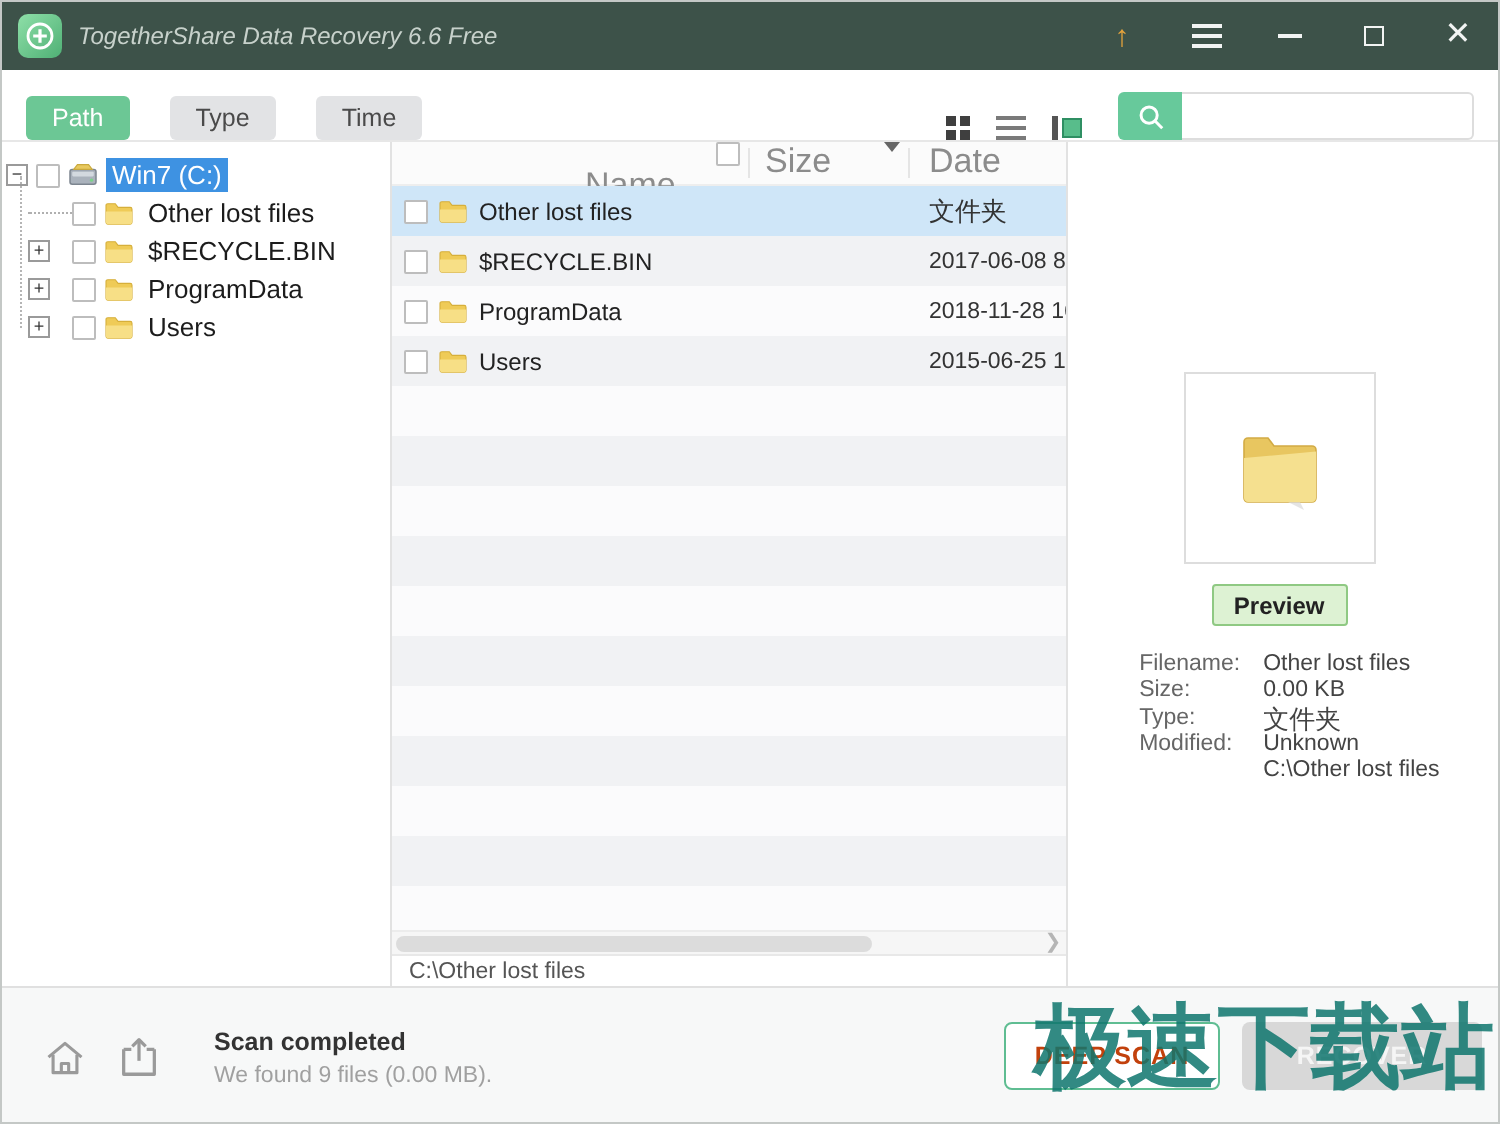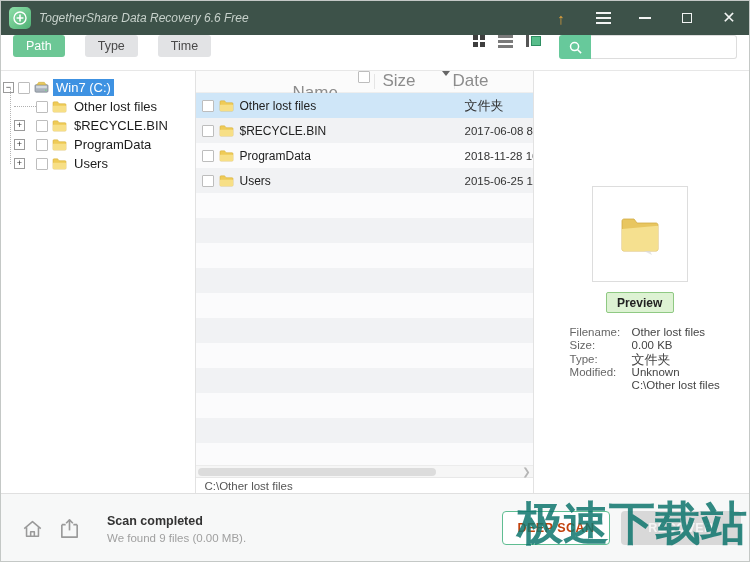--- a/index.html
+++ b/index.html
@@ -13,21 +13,21 @@
   .tb-controls { display:flex; align-items:center; gap:26px; }
   .tb-btn { color:#f2f4f3; font-size:15px; line-height:1; cursor:default; display:flex; align-items:center; justify-content:center; width:16px; height:16px; }
   .up-arrow { color:#e2a23c; font-weight:bold; font-size:15px; }
   .burger { display:flex; flex-direction:column; gap:3px; }
   .burger i { width:15px; height:2px; background:#f2f4f3; }
   .min-bar { width:12px; height:2px; background:#f2f4f3; }
   .max-box { width:10px; height:10px; border:1.5px solid #f2f4f3; }
   .close-x { font-size:16px; }
 
   
-  .toolbar { height:36px; background:#fff; border-bottom:1px solid #e7e7e7; display:flex; align-items:flex-start; padding:0 12px; }
+  .toolbar { height:36px; background:#fff; border-bottom:1px solid #e7e7e7; display:flex; align-items:flex-end; padding:0 12px; }
   .tab { height:22px; padding:0 13px; border-radius:3px; font-size:12.5px; display:flex; align-items:center; margin-right:20px; background:#e2e3e5; color:#4a4a4a; }
   .tab.active { background:#6cc795; color:#fff; }
   .tool-spacer { flex:1; }
   .viewicons { display:flex; align-items:center; gap:13px; margin-right:18px; }
   .grid-ic { display:grid; grid-template-columns:5px 5px; grid-gap:2px; }
   .grid-ic i { width:5px; height:5px; background:#3f3f3f; }
   .list-ic { display:flex; flex-direction:column; gap:2.5px; }
   .list-ic i { width:15px; height:2.5px; background:#7a7a7a; }
   .prev-ic { display:flex; align-items:center; gap:2px; }
   .prev-ic .bar { width:3px; height:12px; background:#555; }
@@ -57,21 +57,21 @@
 
   
   .list-panel { width:337px; display:flex; flex-direction:column; background:#fff; }
   .lheader { height:22px; display:flex; align-items:center; font-size:17px; color:#8c8c8c; background:#fbfbfb; border-bottom:1px solid #eee; position:relative; padding-left:6px;flex-direction:column; }
   .lheader .cb { margin-right:8px; }
   .col-name { width:150px; }
   .col-size { position:absolute; left:186px; }
   .caret { position:absolute; left:246px; width:0; height:0; border-left:4px solid transparent; border-right:4px solid transparent; border-top:5px solid #666; }
   .hsep1 { position:absolute; left:178px; top:3px; bottom:3px; border-left:1px solid #e5e5e5; }
   .hsep2 { position:absolute; left:258px; top:3px; bottom:3px; border-left:1px solid #e5e5e5; }
-  .col-date { position:absolute; left:256px; }
+  .col-date { position:absolute; left:268px; }
   .lrow { height:25px; display:flex; align-items:center; position:relative; padding-left:6px; font-size:12px; color:#222; overflow:hidden; }
   .lrow .cb { margin-right:5px; }
   .lrow .ficon { margin-right:5px; display:flex; }
   .lrow.selected { background:#cfe6f8; }
   .lrow.stripe { background:#f1f2f4; }
   .lrow.plain { background:#fbfbfc; }
   .cell-date { position:absolute; left:268px; white-space:nowrap; font-size:11.5px; color:#333; }
   .cell-date.cjk { font-size:13px; }
   .lfiller { flex:1; background:repeating-linear-gradient(to bottom,#fbfbfc 0 25px,#f1f2f4 25px 50px); }
   .hscroll { height:12px; background:#f6f6f6; position:relative; border-top:1px solid #ececec; }

